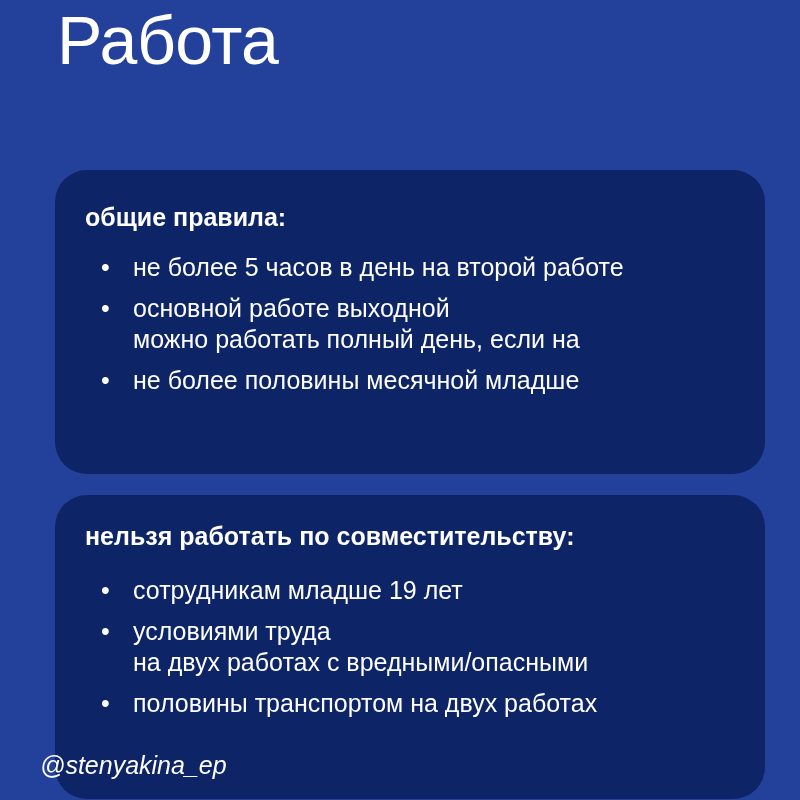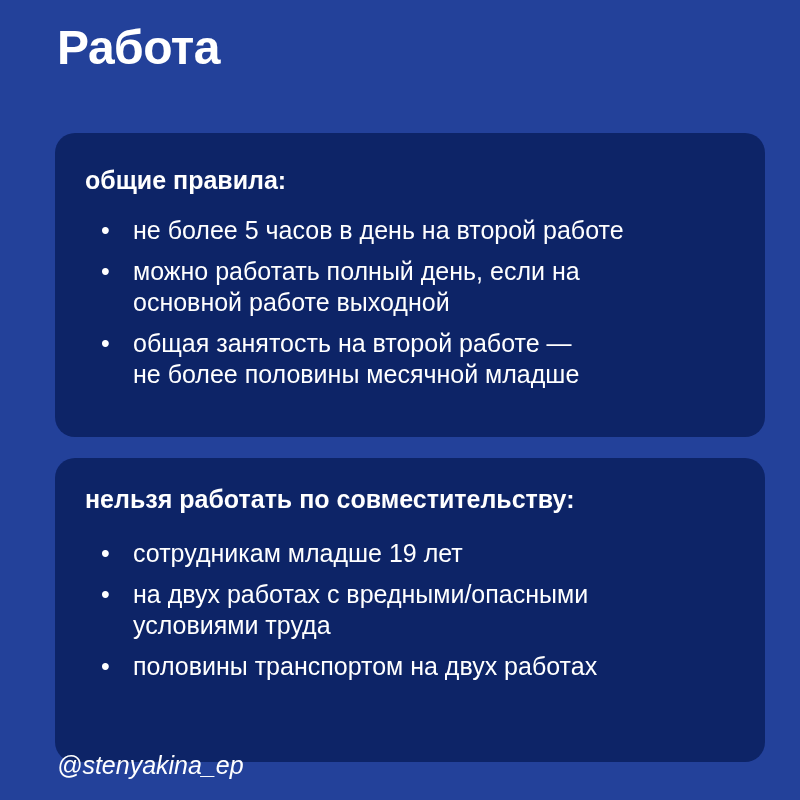--- a/index.html
+++ b/index.html
@@ -1,68 +1,67 @@
 <!DOCTYPE html>
 <html><head>
 <meta charset="utf-8">
 <style>
   html, body { margin:0; padding:0; }
   body { width:800px; height:800px; background:#23419a; font-family:"Liberation Sans", sans-serif; color:#fff; position:relative; overflow:hidden; }
-  .title { position:absolute; left:57px; top:20px; font-size:48px; font-weight:bold; line-height:56px; letter-spacing:-0.5px; }
-  .card { position:absolute; left:55px; width:710px; background:#0d2467; border-radius:20px; box-sizing:border-box; padding:0 30px; }
+  .title { position:absolute; left:57px; top:12px; font-size:68px; font-weight:normal; line-height:56px; letter-spacing:-0.5px; }
+  .card { position:absolute; left:55px; width:710px; background:#0d2467; border-radius:32px; box-sizing:border-box; padding:0 30px;margin-top:37px; }
   .card1 { top:133px; height:304px; }
   .card2 { top:458px; height:304px; }
   .heading { font-size:25px; font-weight:bold; position:absolute; left:30px; }
   .card1 .heading { top:33px; }
   .card2 .heading { top:27px; }
   ul { list-style:none; margin:0; padding:0; position:absolute; left:46px; right:20px; }
   .card1 ul { top:82px; }
   .card2 ul { top:80px; }
   li { font-size:25px; line-height:31px; position:relative; padding-left:32px; margin-bottom:10px; }
   li .bullet { position:absolute; left:0; top:0; }
-  .footer { position:absolute; left:57px; top:751px; font-size:25px; font-style:italic;text-align:center; }
+  .footer { position:absolute; left:40px; top:751px; font-size:25px; font-style:italic;text-align:center; }
 </style>
 </head>
 <body>
 
 <div class="title">
   <div>Работа</div>
 </div>
 
 <div class="card card1">
   <div class="heading">общие правила:</div>
   <ul>
     <li>
         <span class="bullet">•</span>
         <div>не более 5 часов в день на второй работе</div>
       </li>
     <li>
         <span class="bullet">•</span>
+        <div>основной работе выходной</div>
         <div>можно работать полный день, если на</div>
-        <div>основной работе выходной</div>
       </li>
     <li>
         <span class="bullet">•</span>
-        <div>общая занятость на второй работе —</div>
         <div>не более половины месячной младше</div>
       </li>
   </ul>
 </div>
 
 <div class="card card2">
   <div class="heading">нельзя работать по совместительству:</div>
   <ul>
     <li>
         <span class="bullet">•</span>
         <div>сотрудникам младше 19 лет</div>
       </li>
     <li>
         <span class="bullet">•</span>
+        <div>условиями труда</div>
         <div>на двух работах с вредными/опасными</div>
-        <div>условиями труда</div>
       </li>
     <li>
         <span class="bullet">•</span>
         <div>половины транспортом на двух работах</div>
       </li>
   </ul>
 </div>
 
 <div class="footer">@stenyakina_ep</div>
 

